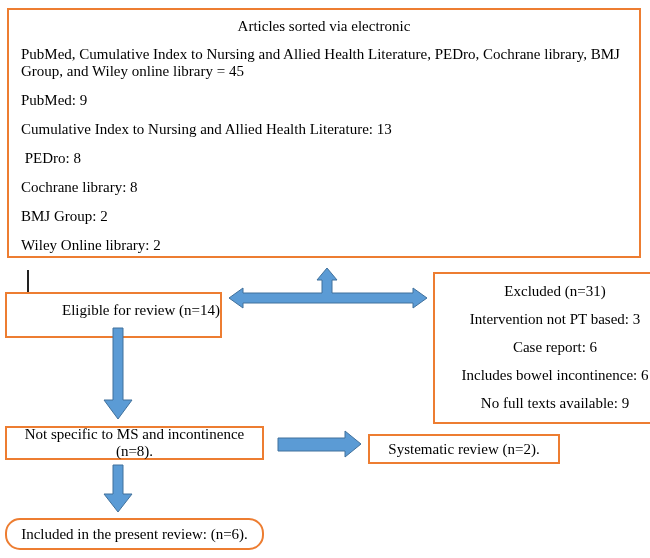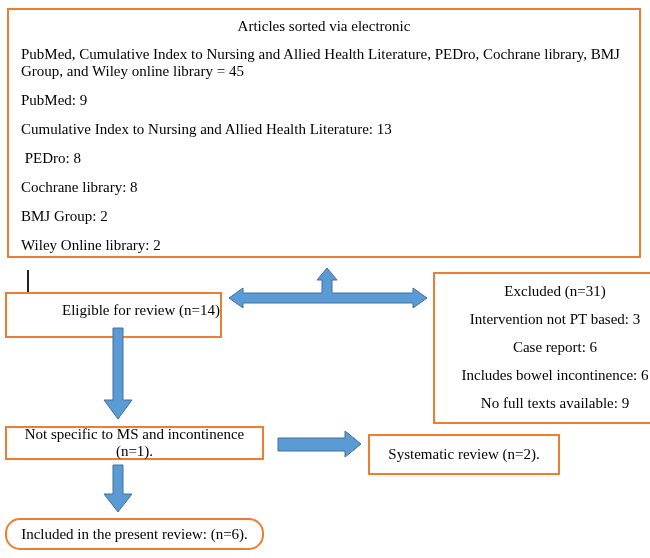--- a/index.html
+++ b/index.html
@@ -57,21 +57,21 @@
     margin-bottom:11px;
     line-height:17px;
   }
   .center-box{
     display:flex;
     align-items:center;
     justify-content:center;
     text-align:center;
   }
   .not-specific-box{ left:5px;  top:426px; width:259px; height:34px; }
-  .systematic-box{  left:368px; top:434px; width:192px; height:41px; }
+  .systematic-box{  left:368px; top:434px; width:192px; height:30px; }
   .included-box{    left:5px;   top:518px; width:259px; height:32px;border-radius:15px; }
   .arrow-layer{
     position:absolute;
     left:0; top:0;
     width:650px; height:558px;
     pointer-events:none;
   }
   .arrow{
     fill:var(--arrow-fill);
     stroke:var(--arrow-stroke);
@@ -109,21 +109,21 @@
 
   <div class="flowbox excluded-box">
     <div class="ex-line">Excluded (n=31)</div>
     <div class="ex-line">Intervention not PT based: 3</div>
     <div class="ex-line">Case report: 6</div>
     <div class="ex-line">Includes bowel incontinence: 6</div>
     <div class="ex-line">No full texts available: 9</div>
   </div>
 
   <div class="flowbox center-box not-specific-box">
-    <span>Not specific to MS and incontinence (n=1).</span>
+    <span>Not specific to MS and incontinence (n=8).</span>
   </div>
 
   <div class="flowbox center-box systematic-box">
     <span>Systematic review (n=2).</span>
   </div>
 
   <div class="flowbox center-box included-box">
     <span>Included in the present review: (n=6).</span>
   </div>
 

